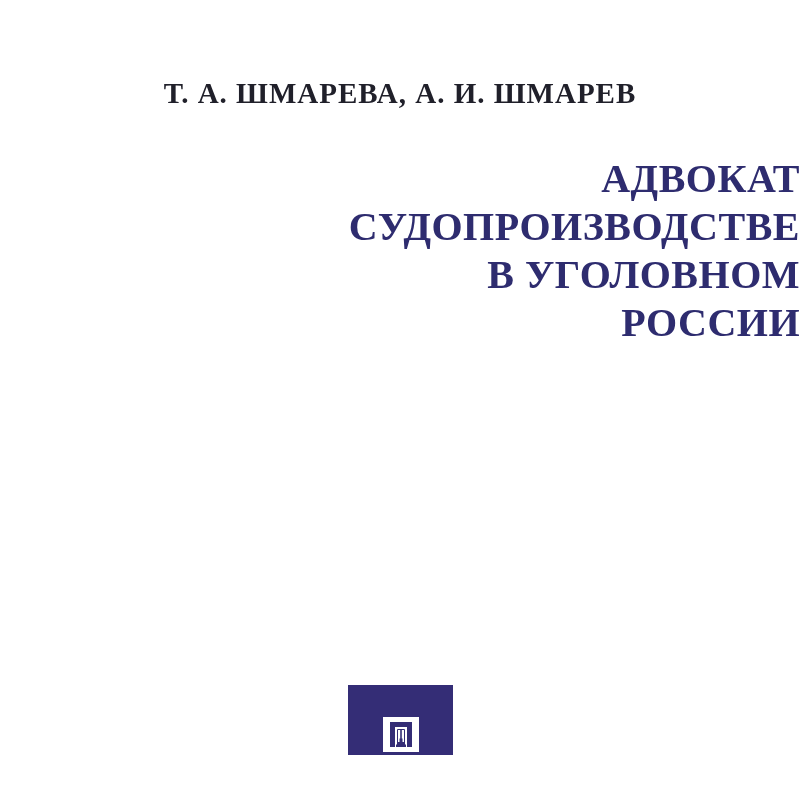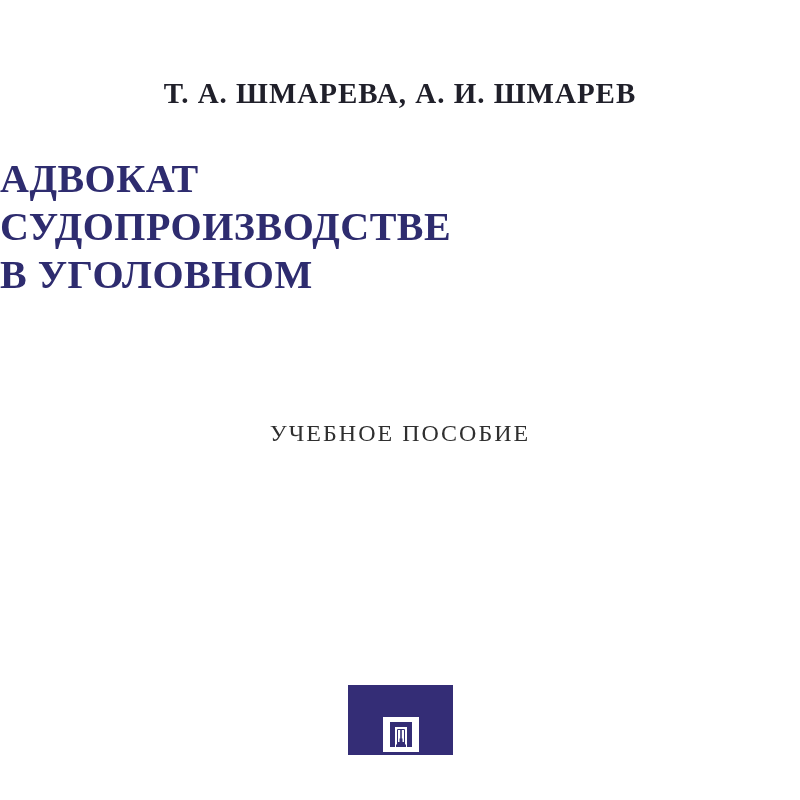--- a/index.html
+++ b/index.html
@@ -25,21 +25,21 @@
     line-height: 34px;
     font-weight: 600;
     letter-spacing: 1px;
     color: #20202a;
   }
   .title {
     position: absolute;
     top: 155px;
     left: 0;
     right: 0;
-    text-align: left;
+    text-align: right;
     font-size: 40px;
     line-height: 48px;
     font-weight: bold;
     letter-spacing: 0.5px;
     color: #2e2c6f;
   }
   .title .title-line { display: block; }
   .subtitle {
     position: absolute;
     top: 419px;
@@ -81,23 +81,23 @@
 <body>
 
 <div class="cover">
 
   <div class="authors">Т. А. ШМАРЕВА, А. И. ШМАРЕВ</div>
 
   <div class="title">
     <span class="title-line">АДВОКАТ</span>
     <span class="title-line">СУДОПРОИЗВОДСТВЕ</span>
     <span class="title-line">В УГОЛОВНОМ</span>
+    <span class="title-line">РОССИИ</span>
   </div>
 
-  <div class="subtitle">УЧЕБНОЕ ПОСОБИЕ</div>
 
   <div class="publisher-logo">
     <svg class="logo-mark" viewBox="0 0 36 35" xmlns="http://www.w3.org/2000/svg">
 
       <rect x="0" y="0" width="36" height="35" fill="#ffffff"></rect>
 
       <rect x="7" y="5" width="5" height="25" fill="#342d76"></rect>
       <rect x="24" y="5" width="5" height="25" fill="#342d76"></rect>
       <rect x="7" y="5" width="22" height="5" fill="#342d76"></rect>
 

